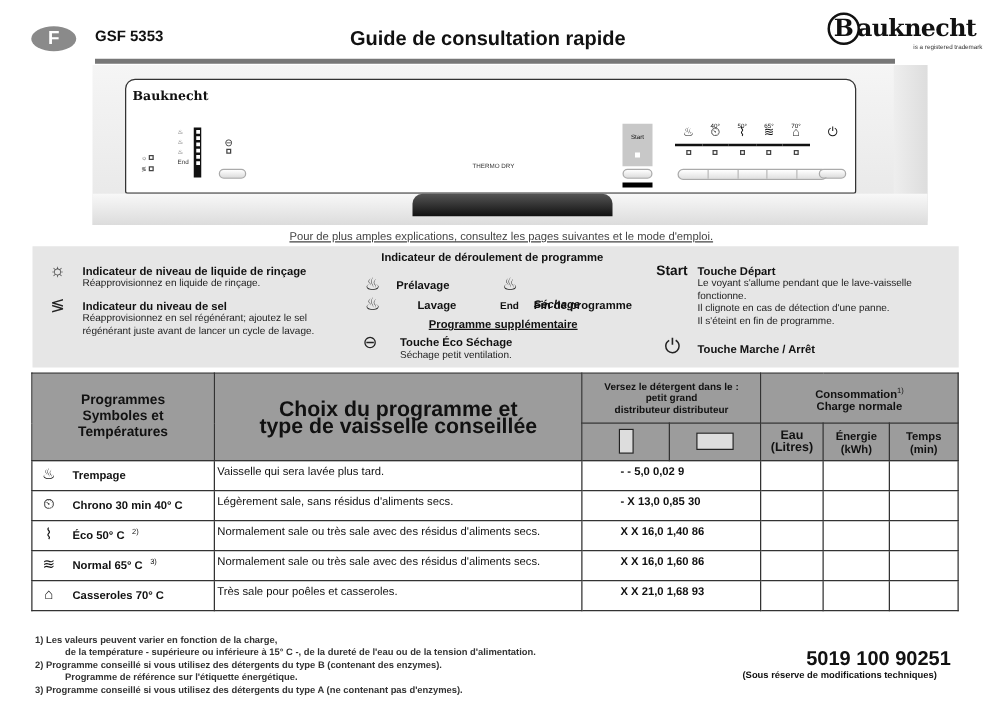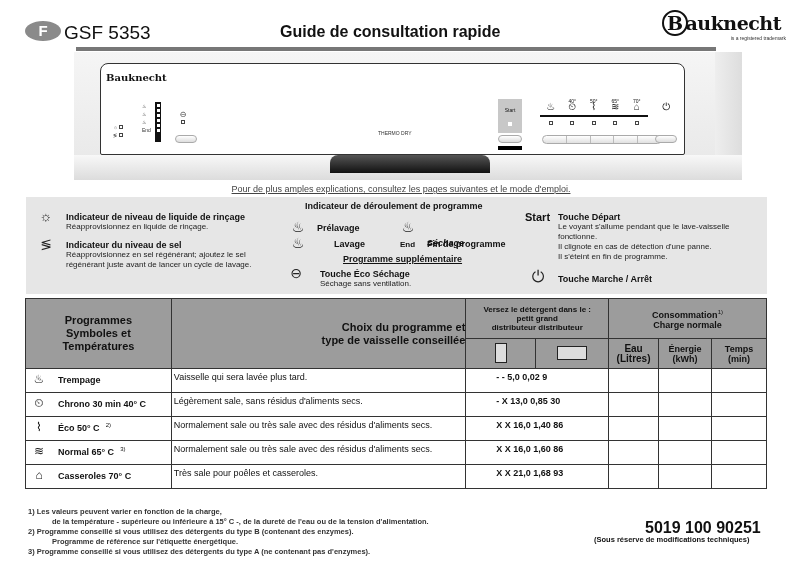--- a/index.html
+++ b/index.html
@@ -1,21 +1,21 @@
 <!DOCTYPE html>
 <html><head>
 <meta charset="utf-8">
 <style>
   * { box-sizing: border-box; margin: 0; padding: 0; }
   body { width: 802px; height: 569px; background: #ffffff; font-family: "Liberation Sans", sans-serif; color: #111; position: relative; overflow: hidden; }
   .abs { position: absolute; }
 
   
   .lang-badge { left: 25px; top: 21px; width: 36px; height: 20px; border-radius: 50%; background: #8a8a8a; color: #fff; font-weight: bold; font-size: 15px; text-align: center; line-height: 20px; }
-  .model { left: 64px; top: 22px; font-size: 19px; font-weight: normal; }
+  .model { left: 76px; top: 22px; font-size: 12px; font-weight: bold; }
   .title { left: 280px; top: 23px; font-size: 16px; font-weight: bold; }
   .header-rule { left: 76px; top: 47px; width: 640px; height: 4px; background: #777; }
   .brand-logo { left: 662px; top: 10px; width: 130px; }
   .brand-logo .name { font-family: "DejaVu Serif", serif; font-weight: bold; font-size: 19px; letter-spacing: -0.5px; color: #111; }
   .brand-logo .name .b { display: inline-block; border: 2px solid #111; border-radius: 50%; padding: 0 3px; margin-right: -2px; }
   .brand-logo .tm { font-size: 5px; color: #333; text-align: right; padding-right: 6px; margin-top: -1px; }
 
   
   .panel-outer { left: 74px; top: 52px; width: 668px; height: 128px; background: linear-gradient(#f5f5f5, #e7e7e7); }
   .panel-face { left: 100px; top: 63px; width: 585px; height: 92px; background: #fff; border: 1px solid #333; border-radius: 8px 8px 2px 2px; }
@@ -157,21 +157,21 @@
 <div class="abs lg-icon" style="left:398px;top:219px;">♨</div>
 <div class="abs lg-b" style="left:427px;top:238px;font-style:italic;">Séchage</div>
 <div class="abs lg-icon" style="left:288px;top:235px;">♨</div>
 <div class="abs lg-b" style="left:317px;top:239px;margin-left:17px;">Lavage</div>
 <div class="abs lg-b" style="left:400px;top:240px;font-size:8px;">End</div>
 <div class="abs lg-b" style="left:427px;top:239px;">Fin de programme</div>
 <div class="abs lg-b" style="left:343px;top:254px;text-decoration:underline;">Programme supplémentaire</div>
 <div class="abs lg-icon" style="left:286px;top:265px;">⊖</div>
 <div class="abs" style="left:320px;top:269px;">
   <div class="lg-b">Touche Éco Séchage</div>
-  <div class="lg-t">Séchage sans ventilation.</div>
+  <div class="lg-t">Séchage petit ventilation.</div>
 </div>
 
 <div class="abs" style="left:525px;top:211px;font-size:11px;font-weight:bold;">Start</div>
 <div class="abs" style="left:558px;top:212px;">
   <div class="lg-b">Touche Départ</div>
   <div class="lg-t">Le voyant s'allume pendant que le lave-vaisselle</div>
   <div class="lg-t">fonctionne.</div>
   <div class="lg-t">Il clignote en cas de détection d'une panne.</div>
   <div class="lg-t">Il s'éteint en fin de programme.</div>
 </div>
@@ -188,21 +188,21 @@
       <col style="width:53px">
       <col style="width:55px">
   </colgroup>
   <tbody>
       <tr style="height:40px;">
     <th rowspan="2" style="font-size:11px;line-height:13px;">
       <div>Programmes</div>
       <div>Symboles et</div>
       <div>Températures</div>
     </th>
-    <th rowspan="2" style="font-size:11px;line-height:13px;text-align:right;">
+    <th rowspan="2" style="font-size:17px;line-height:13px;">
       <div>Choix du programme et</div>
       <div>type de vaisselle conseillée</div>
     </th>
     <th colspan="2" style="font-size:8px;line-height:9px;">
       <div>Versez le détergent dans le :</div>
       <div>petit grand</div>
       <div>distributeur distributeur</div>
     </th>
     <th colspan="3" style="font-size:9px;line-height:10px;">
       <div><span>Consommation</span><sup style="font-size:6px;font-weight:normal;">1)</sup></div>

